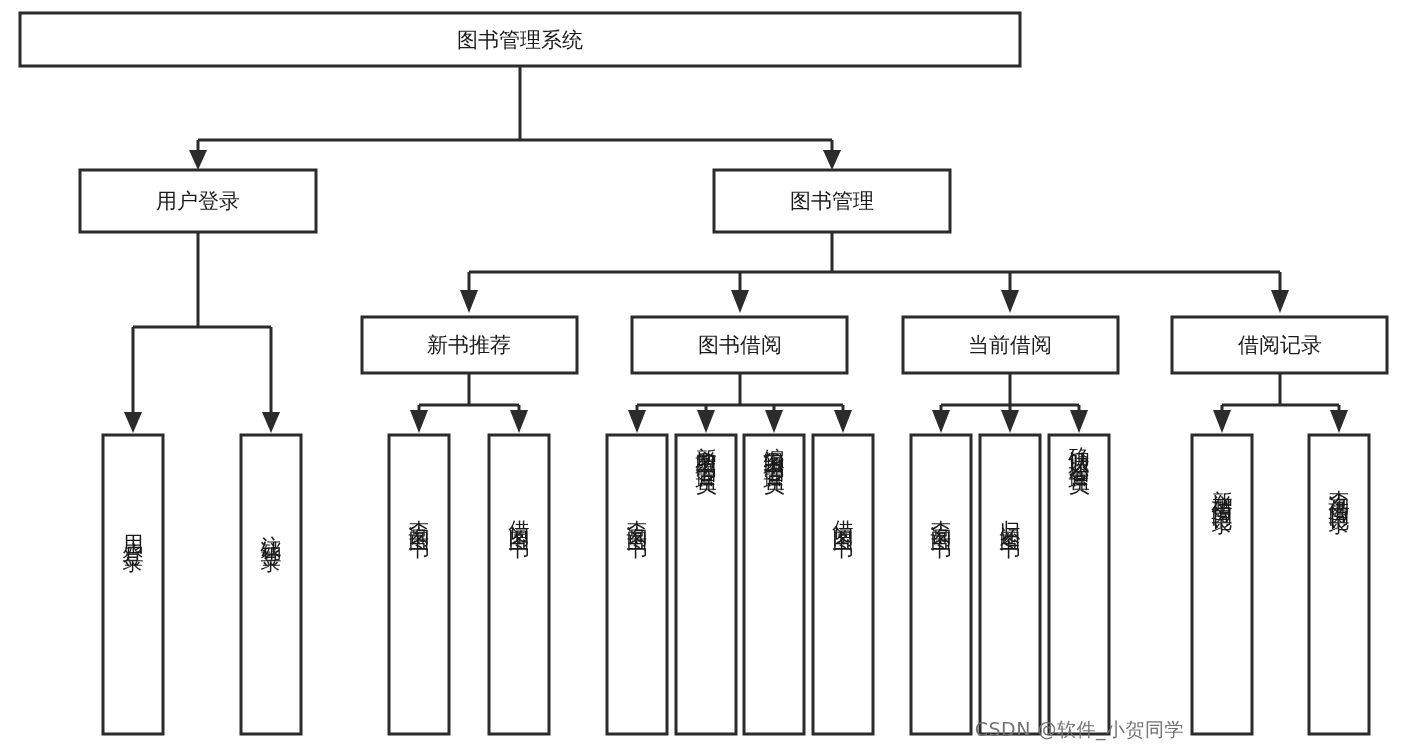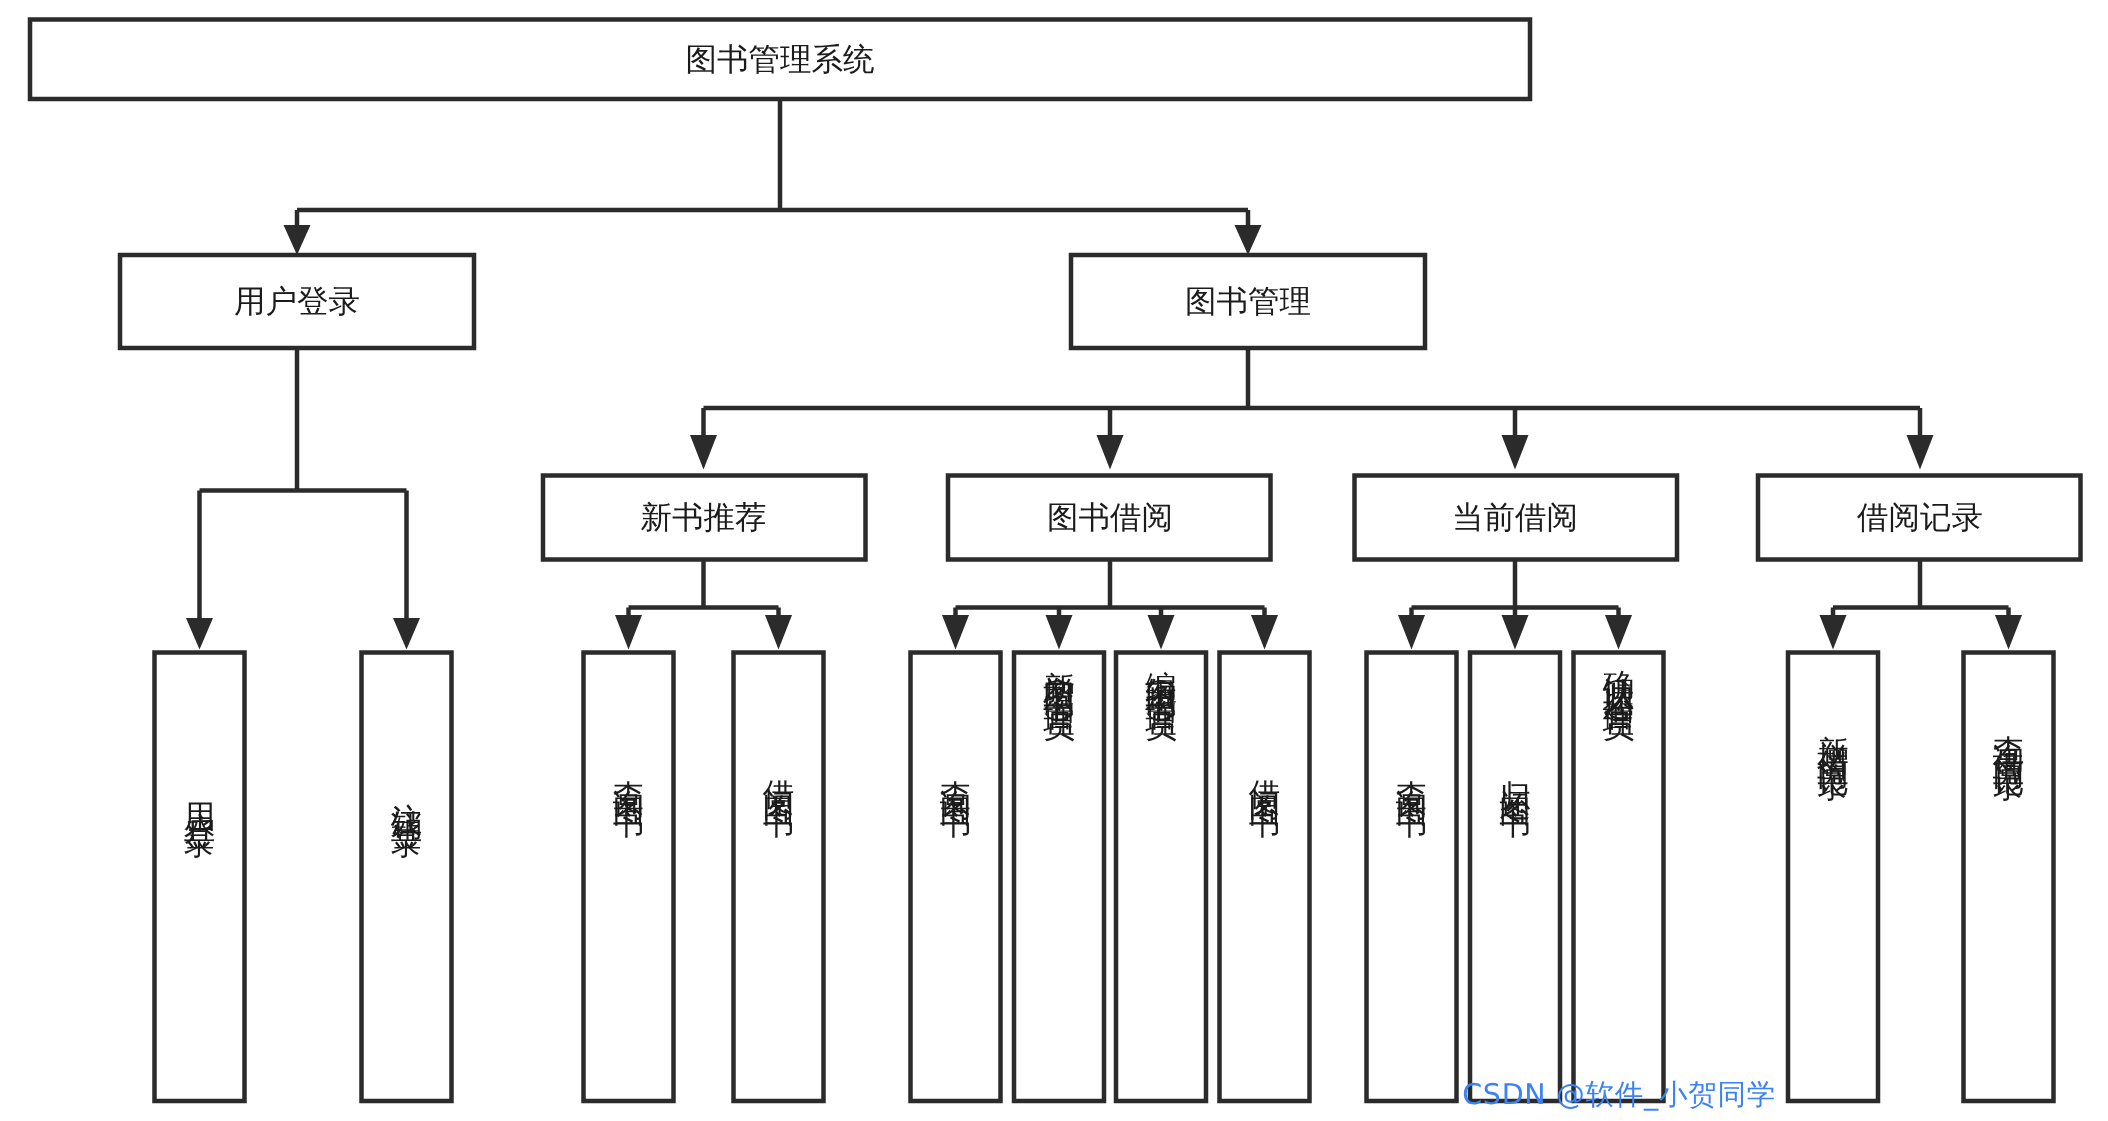--- a/index.html
+++ b/index.html
@@ -51,21 +51,21 @@
   .arrow-head {
     fill: #2b2b2b;
     stroke: none;
   }
   .watermark {
     position: absolute;
     right: 8px;
     bottom: 4px;
     font-family: "DejaVu Sans", "Liberation Sans", sans-serif;
     font-size: 19px;
-    color: #3b82f6;
+    color: #737373;
     white-space: nowrap;
     letter-spacing: 0.5px;
     pointer-events: none;
   }
 </style>
 </head>
 <body>
 
 <div id="diagram-root">
 

